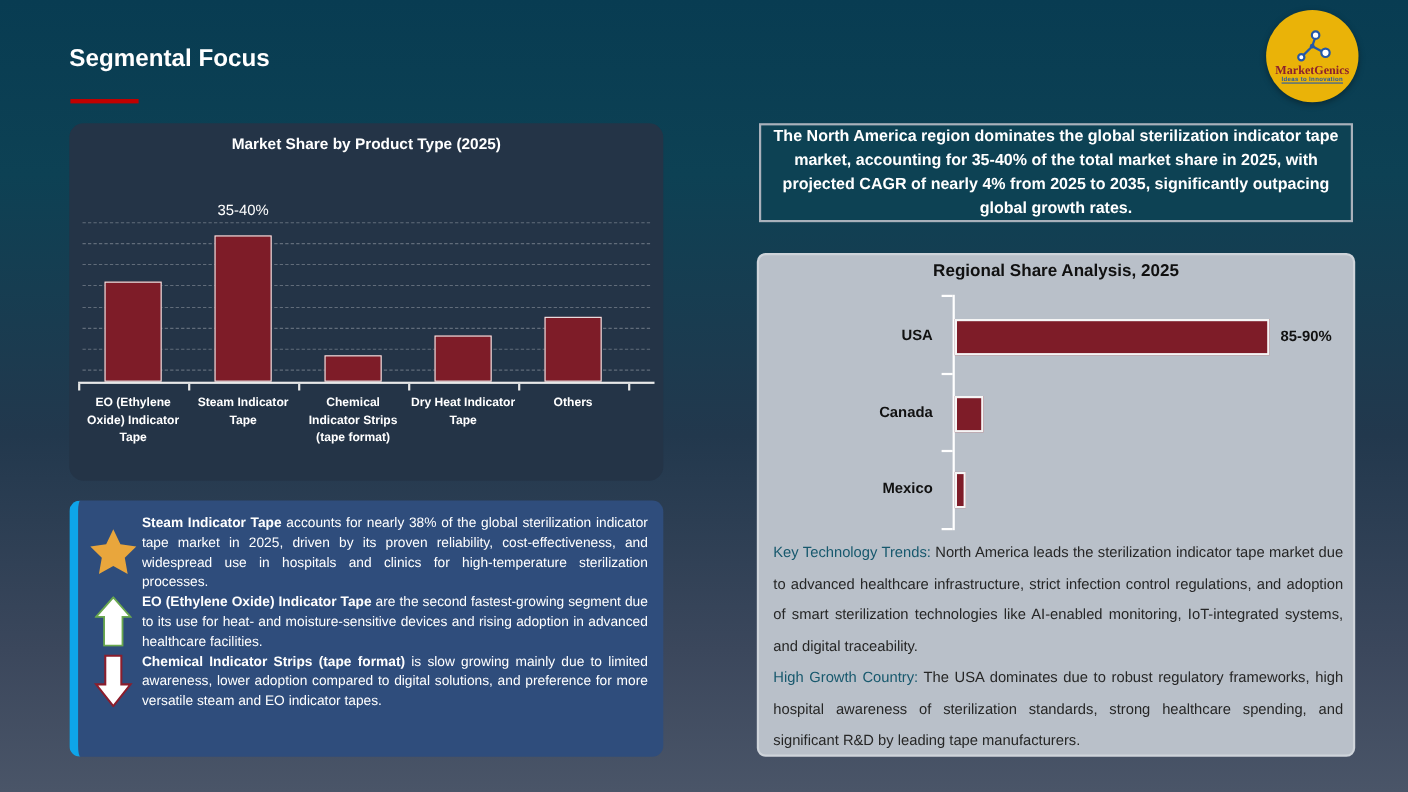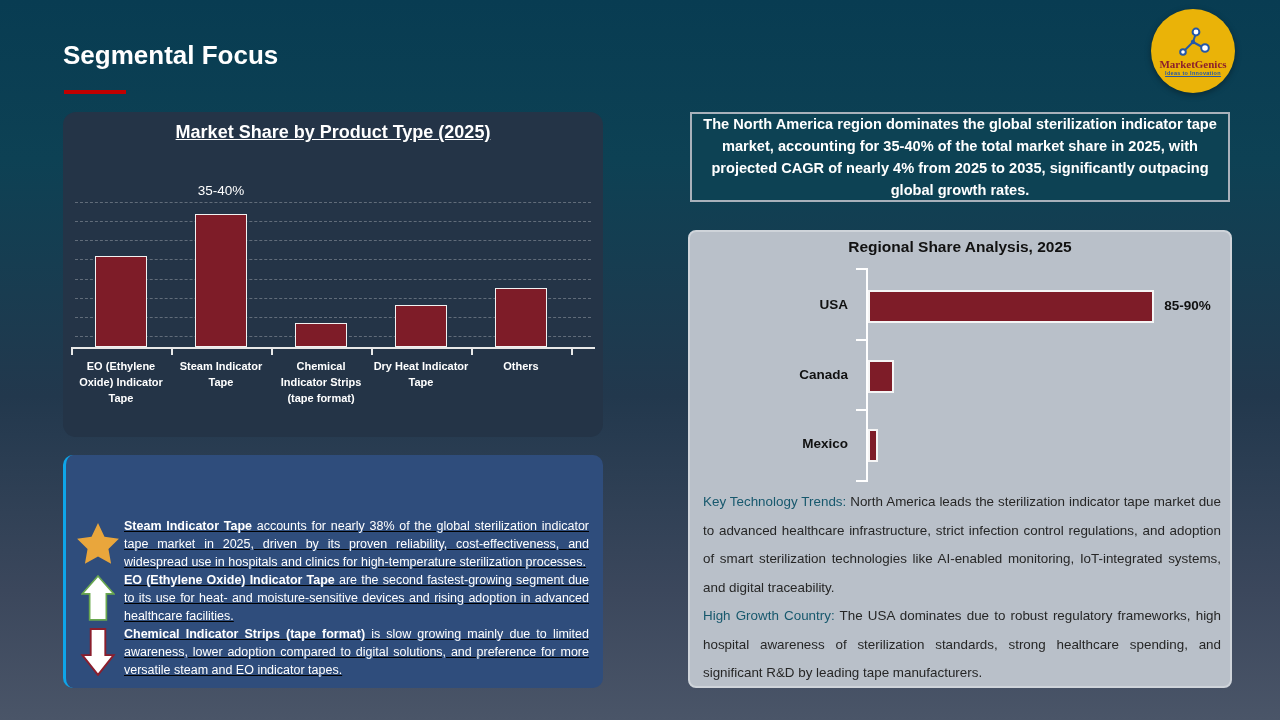--- a/index.html
+++ b/index.html
@@ -5,43 +5,43 @@
   * { margin:0; padding:0; box-sizing:border-box; }
   html,body { width:1280px; height:720px; overflow:hidden; }
   body {
     font-family:"Liberation Sans", sans-serif;
     position:relative;
     background:linear-gradient(180deg,#083c52 0%,#0d4154 22%,#22384d 55%,#3b475c 82%,#4a5568 100%);
   }
   .stage { position:absolute; inset:0; }
 
   
-  .slide-title { position:absolute; left:63px; top:40px; font-size:26px; font-weight:bold; color:#ffffff; }
+  .slide-title { position:absolute; left:63px; top:40px; font-size:22px; font-weight:bold; color:#ffffff; }
   .title-underline { position:absolute; left:64px; top:90px; width:62px; height:4px; background:#c00000; }
   .logo { position:absolute; left:1151px; top:9px; width:84px; height:84px; background:#eab308; border-radius:50%;
           box-shadow:0 2px 6px rgba(0,0,0,.35); display:flex; flex-direction:column; align-items:center; justify-content:center; }
   .logo-brand { font-family:"Liberation Serif", serif; font-weight:bold; font-size:11px; color:#8b1f2d; margin-top:1px; }
   .logo-tagline { font-size:5.5px; font-weight:bold; color:#2458a8; text-decoration:underline; letter-spacing:.3px; }
 
   
   .product-panel { position:absolute; left:63px; top:112px; width:540px; height:325px; background:#243447; border-radius:13px; }
-  .panel-title { position:absolute; top:10px; left:0; right:0; text-align:center; color:#ffffff; font-weight:bold; font-size:18px;text-decoration:underline; }
+  .panel-title { position:absolute; top:10px; left:0; right:0; text-align:center; color:#ffffff; font-weight:bold; font-size:14px; }
   .plot { position:absolute; left:8px; top:60px; width:524px; height:175px; }
   .gridline { position:absolute; left:4px; right:4px; height:0; border-top:1px dashed rgba(255,255,255,.28); }
   .bar-v { position:absolute; bottom:0; width:52px; background:#7e1c28; border:1.5px solid #f2f2f2; }
   .bar-label { position:absolute; width:100px; text-align:center; color:#ffffff; font-size:13.5px;margin-top:36px; }
   .x-axis { position:absolute; left:8px; top:235px; width:524px; height:2px; background:#e8e8e8; }
   .x-tick { position:absolute; top:2px; width:1.5px; height:6px; background:#e8e8e8; }
   .cat-row { position:absolute; left:8px; top:247px; width:500px; display:flex; }
   .cat-cell { width:100px; text-align:center; color:#ffffff; font-weight:bold; font-size:11px; line-height:1.45; padding:0 2px; }
 
   
   .insight-box { position:absolute; left:63px; top:455px; width:540px; height:233px; background:#2f4d7c;
-                 border-radius:10px; border-left:3px solid #0ea5e9; padding:11px 14px 9px 6px;
-                 display:flex; flex-direction:column; justify-content:flex-end;text-decoration:underline; }
+                 border-radius:10px; border-left:8px solid #0ea5e9; padding:11px 14px 9px 6px;
+                 display:flex; flex-direction:column; justify-content:flex-start; }
   .insight-row { display:flex; align-items:center; }
   .insight-icon { width:52px; flex:0 0 52px; display:flex; justify-content:center; align-items:center; }
   .insight-text { flex:1; color:#ffffff; font-size:12.5px; line-height:18px; text-align:justify; }
   .insight-text b { font-weight:bold; }
 
   
   .headline-box { position:absolute; left:690px; top:112px; width:540px; height:90px; background:#0d4254;
                   border:2px solid #a9b1bb; display:flex; align-items:center; justify-content:center; padding:2px 8px; }
   .headline-text { color:#ffffff; font-weight:bold; font-size:14.6px; line-height:22px; text-align:center; }
 

